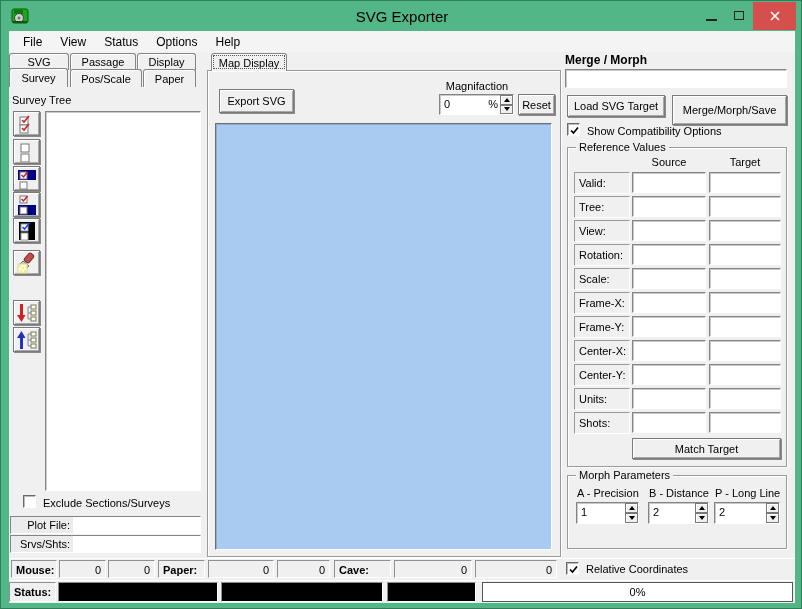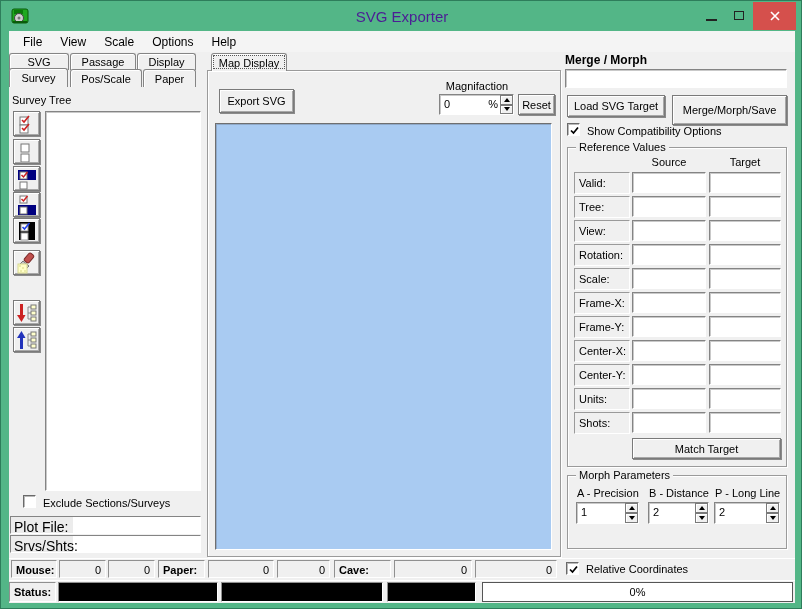--- a/index.html
+++ b/index.html
@@ -6,21 +6,21 @@
   html,body { width:802px; height:609px; }
   body { font-family:"Liberation Sans", sans-serif; font-size:11px; color:#000; }
 
   .window { position:relative; width:802px; height:609px; background:#53b687; overflow:hidden;
             border:1px solid #2e7d5b; }
 
   
   .titlebar { position:absolute; left:0; top:0; width:802px; height:30px; }
   .app-icon { position:absolute; left:9px; top:5px; width:20px; height:20px; }
   .title-text { position:absolute; left:0; right:0; top:7px; text-align:center;
-                font-size:15px; color:#4c1d95; }
+                font-size:15px; color:#000000; }
   .cap-btn { position:absolute; top:0; height:29px; display:flex; align-items:center; justify-content:center; }
   .btn-min { left:697px; width:26px; }
   .btn-max { left:725px; width:26px; }
   .btn-close { left:752px; width:43px; top:1px; height:28px; background:#d5504c; }
   .glyph-min { width:11px; height:2px; background:#222; margin-top:8px; }
   .glyph-max { width:10px; height:9px; border:1px solid #222; }
 
   
   .client { position:absolute; left:8px; top:30px; width:786px; height:572px; background:#f0f0f0; }
 
@@ -50,21 +50,21 @@
   
   .toolbtn { position:absolute; left:4px; width:27px; height:25px; background:#f0f0f0;
              border:1px solid #7a7a7a;
              box-shadow: inset 1px 1px 0 #ffffff, inset -1px -1px 0 #a8a8a8, 1px 1px 0 #8a8a8a;
              display:flex; align-items:center; justify-content:center; }
   .tree-box { position:absolute; left:36px; top:80px; width:156px; height:380px; background:#fff;
               border:1px solid; border-color:#848484 #ffffff #ffffff #848484;
               box-shadow: inset 1px 1px 0 #c9c9c9; }
   .file-row { position:absolute; left:1px; width:191px; height:18px; background:#fff;
               border:1px solid; border-color:#848484 #ffffff #ffffff #848484; display:flex; }
-  .file-row .fr-label { background:#ececec; padding:2px 3px 0 3px; width:62px; font-size:14px; }
+  .file-row .fr-label { background:#ececec; padding:2px 3px 0 3px; width:62px; font-size:11px;text-align:right; }
   .file-row .fr-value { flex:1; }
 
   
   .map-panel { position:absolute; left:198px; top:39px; width:354px; height:487px;
                border:1px solid #9a9a9a; box-shadow: inset 1px 1px 0 #ffffff, 1px 1px 0 #ffffff; }
   .map-area { position:absolute; left:206px; top:92px; width:337px; height:427px; background:#a9cbf2;
               border:1px solid; border-color:#6f6f6f #ffffff #ffffff #6f6f6f;
               box-shadow: inset 1px 1px 0 #8fa9c9; }
   .spinner { position:absolute; display:flex; background:#fff; border:1px solid;
              border-color:#848484 #ffffff #ffffff #848484; box-shadow: inset 1px 1px 0 #c9c9c9; }
@@ -126,21 +126,21 @@
         <path d="M2 2 L10 10 M10 2 L2 10" stroke="#fff" stroke-width="1.6"></path>
       </svg>
     </div>
   </div>
 
   <div class="client">
 
     <div class="menubar">
       <span class="menu-item">File</span>
       <span class="menu-item">View</span>
-      <span class="menu-item">Scale</span>
+      <span class="menu-item">Status</span>
       <span class="menu-item">Options</span>
       <span class="menu-item">Help</span>
     </div>
 
     <div class="tab" style="left:0;top:22px;width:60px;height:17px;">SVG</div>
     <div class="tab" style="left:61px;top:22px;width:66px;height:17px;">Passage</div>
     <div class="tab" style="left:128px;top:22px;width:59px;height:17px;text-align:center;">Display</div>
     <div class="tab" style="left:0;top:37px;width:59px;height:19px;z-index:2;">Survey</div>
     <div class="tab" style="left:61px;top:38px;width:72px;height:18px;">Pos/Scale</div>
     <div class="tab" style="left:134px;top:38px;width:53px;height:18px;">Paper</div>

